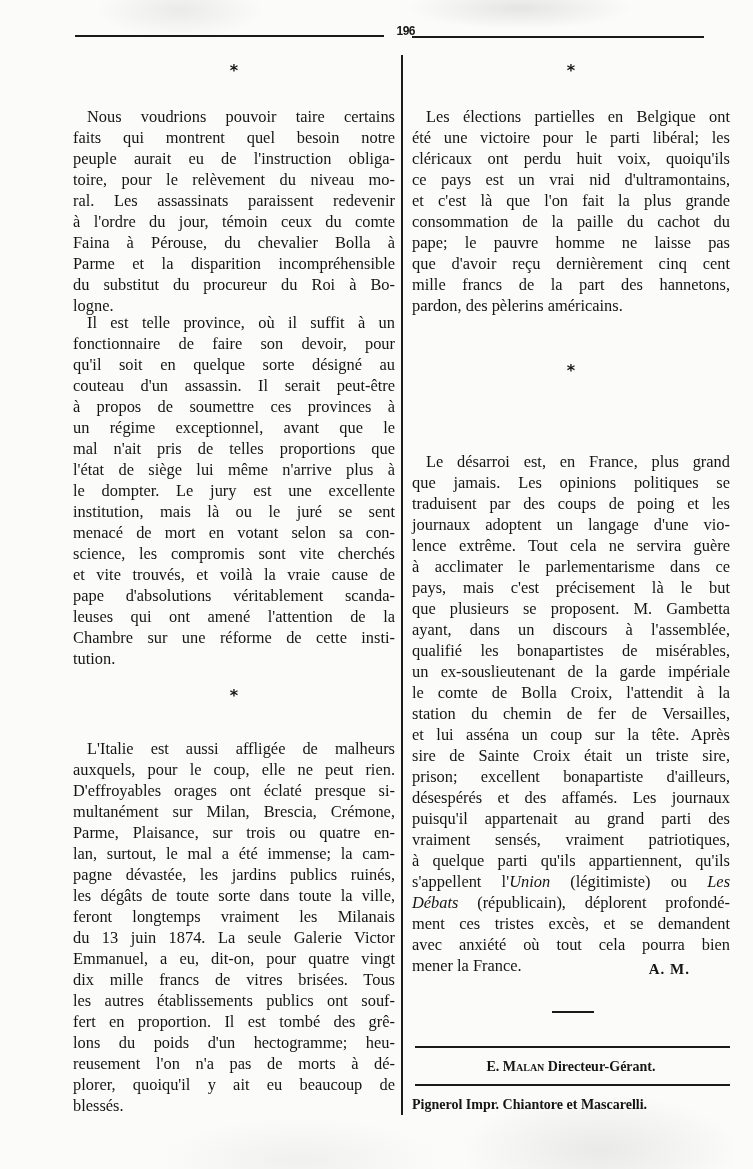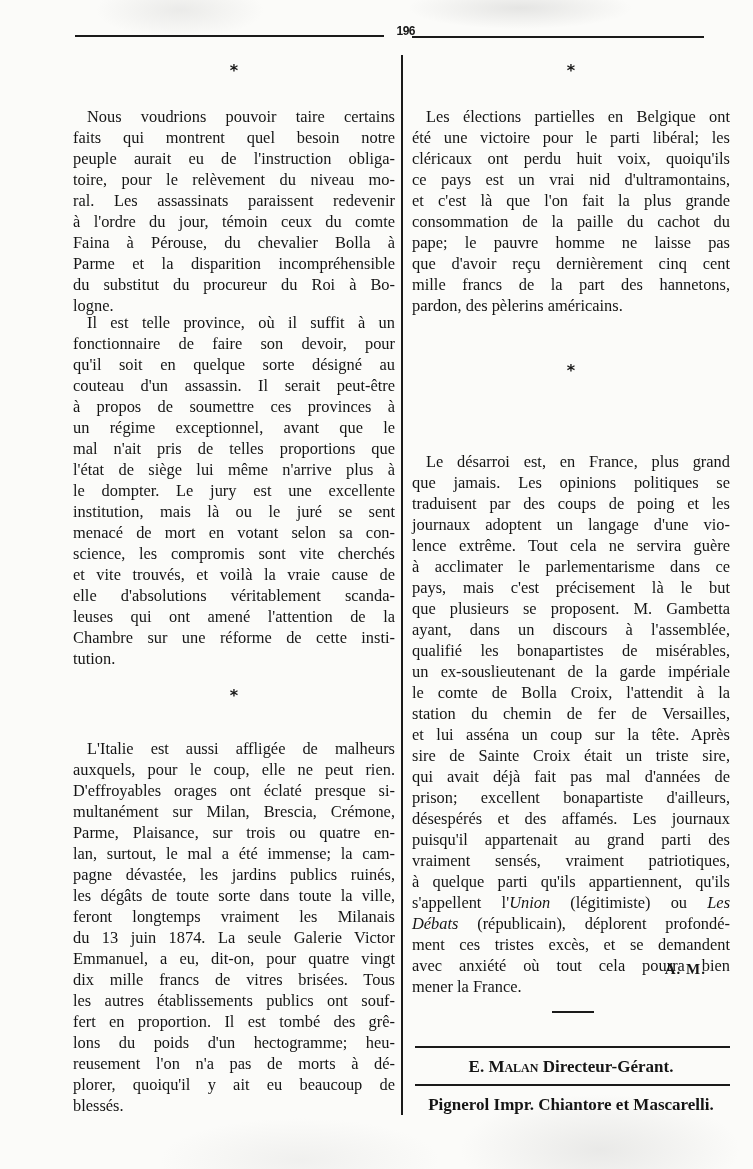--- a/index.html
+++ b/index.html
@@ -50,32 +50,32 @@
     margin: 0;
   }
   .para .line {
     display: block; white-space: nowrap;
     text-align-last: justify; text-align: justify;
     height: 21px;
   }
   .para .line.last { text-align-last: left; }
   .para .line.indent { padding-left: 14px; }
   .signature {
-    position: absolute; right: 24px; font-weight: bold; font-size: 15px;
+    position: absolute; right: 40px; font-weight: bold; font-size: 15px;
     letter-spacing: 1px;
   }
   .short-rule {
     position: absolute; height: 2px; background: #1a1a1a; width: 42px;
   }
   .footer-rule {
     position: absolute; height: 2px; background: #1a1a1a;
   }
   .footer-line {
     position: absolute; width: 100%; text-align: center; font-weight: bold;
-    font-size: 17px;
+    font-size: 14px;
   }
   .smallcaps { font-variant: small-caps; }
   em { font-style: italic; }
 </style>
 </head>
 <body>
 
 <div class="paper-stain"></div>
 
 <div class="header-rule left"></div>
@@ -106,21 +106,21 @@
       <span class="line">couteau d'un assassin. Il serait peut-être</span>
       <span class="line">à propos de soumettre ces provinces à</span>
       <span class="line">un régime exceptionnel, avant que le</span>
       <span class="line">mal n'ait pris de telles proportions que</span>
       <span class="line">l'état de siège lui même n'arrive plus à</span>
       <span class="line">le dompter. Le jury est une excellente</span>
       <span class="line">institution, mais là ou le juré se sent</span>
       <span class="line">menacé de mort en votant selon sa con-</span>
       <span class="line">science, les compromis sont vite cherchés</span>
       <span class="line">et vite trouvés, et voilà la vraie cause de</span>
-      <span class="line">elle d'absolutions véritablement scanda-</span>
+      <span class="line">pape d'absolutions véritablement scanda-</span>
       <span class="line">leuses qui ont amené l'attention de la</span>
       <span class="line">Chambre sur une réforme de cette insti-</span>
       <span class="line last">tution.</span>
     </div>
 
   <div class="star" style="top:685px;">*</div>
 
   <div class="para" style="top:738px;" id="lp3">
       <span class="line indent">L'Italie est aussi affligée de malheurs</span>
       <span class="line">auxquels, pour le coup, elle ne peut rien.</span>
@@ -170,21 +170,20 @@
       <span class="line">à acclimater le parlementarisme dans ce</span>
       <span class="line">pays, mais c'est précisement là le but</span>
       <span class="line">que plusieurs se proposent. M. Gambetta</span>
       <span class="line">ayant, dans un discours à l'assemblée,</span>
       <span class="line">qualifié les bonapartistes de misérables,</span>
       <span class="line">un ex-souslieutenant de la garde impériale</span>
       <span class="line">le comte de Bolla Croix, l'attendit à la</span>
       <span class="line">station du chemin de fer de Versailles,</span>
       <span class="line">et lui asséna un coup sur la tête. Après</span>
       <span class="line">sire de Sainte Croix était un triste sire,</span>
-      <span class="line">qui avait déjà fait pas mal d'années de</span>
       <span class="line">prison; excellent bonapartiste d'ailleurs,</span>
       <span class="line">désespérés et des affamés. Les journaux</span>
       <span class="line">puisqu'il appartenait au grand parti des</span>
       <span class="line">vraiment sensés, vraiment patriotiques,</span>
       <span class="line">à quelque parti qu'ils appartiennent, qu'ils</span>
       <span class="line"><span>s'appellent l'</span><em>Union</em><span> (légitimiste) ou </span><em>Les</em></span>
       <span class="line"><em>Débats</em><span> (républicain), déplorent profondé-</span></span>
       <span class="line">ment ces tristes excès, et se demandent</span>
       <span class="line">avec anxiété où tout cela pourra bien</span>
       <span class="line last">mener la France.</span>
@@ -192,14 +191,14 @@
 
   <div class="signature" style="top:959px;">A. M.</div>
 
   <div class="short-rule" style="top:1011px; left:140px;"></div>
 
   <div class="footer-rule" style="top:1046px; left:3px; width:315px;"></div>
   <div class="footer-line" style="top:1056px;">
     <span class="smallcaps">E. Malan</span><span> Directeur-Gérant.</span>
   </div>
   <div class="footer-rule" style="top:1084px; left:3px; width:315px;"></div>
-  <div class="footer-line" style="top:1094px; text-align:center; left:0;">Pignerol Impr. Chiantore et Mascarelli.</div>
+  <div class="footer-line" style="top:1094px; text-align:left; left:0;">Pignerol Impr. Chiantore et Mascarelli.</div>
 </div>
 
 </body></html>

